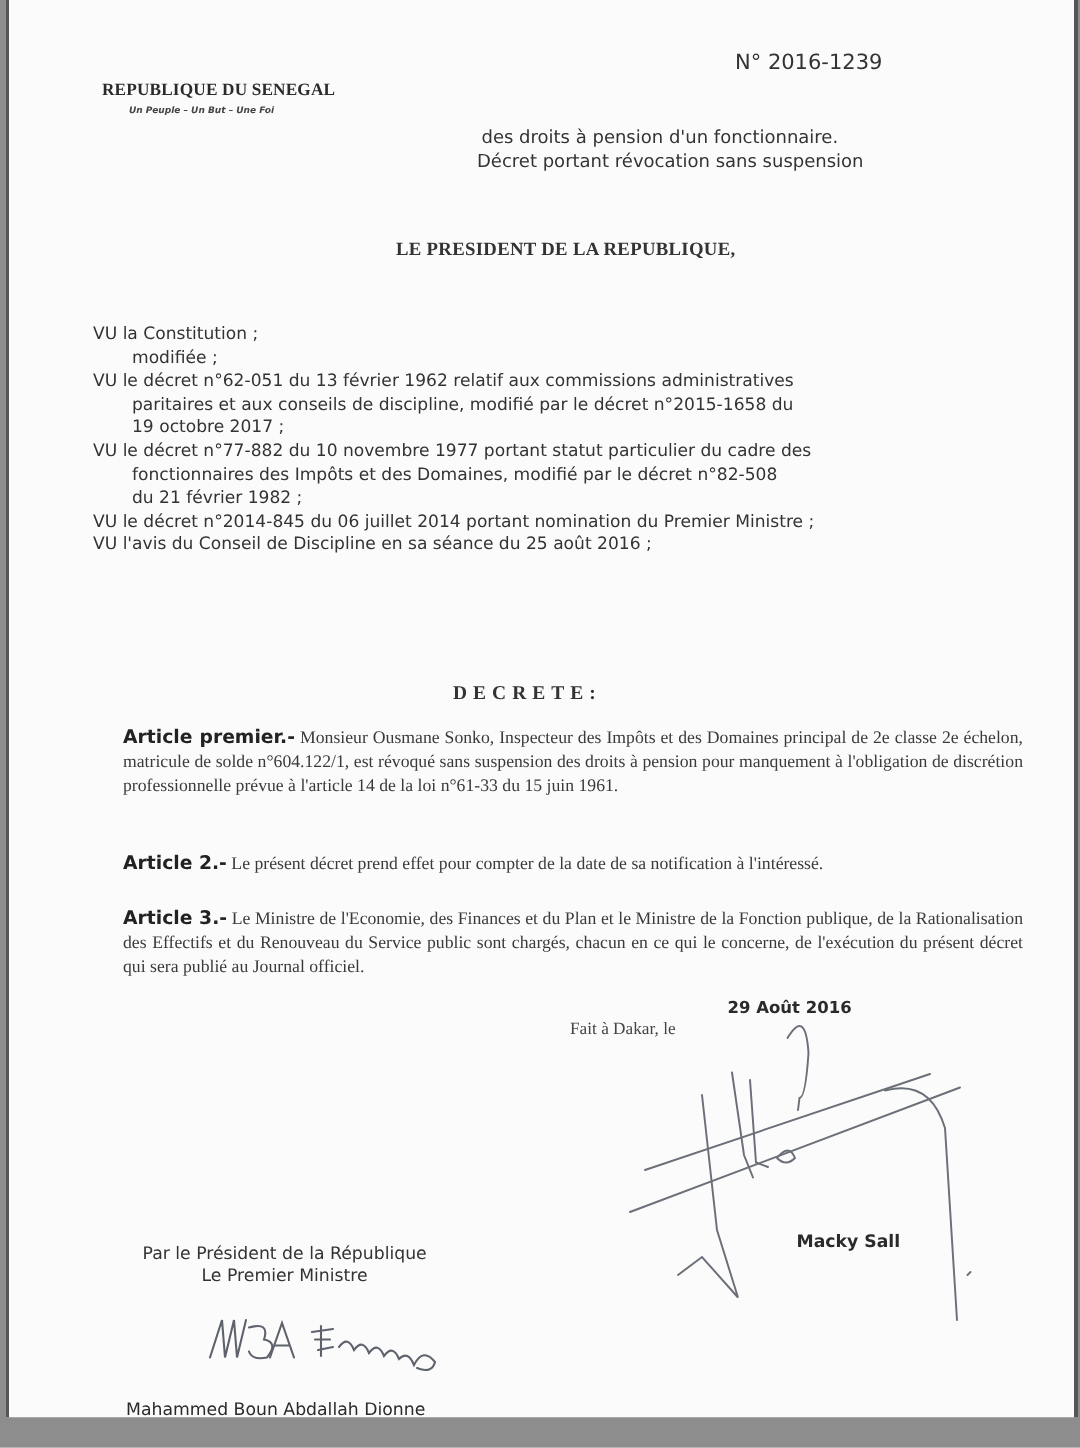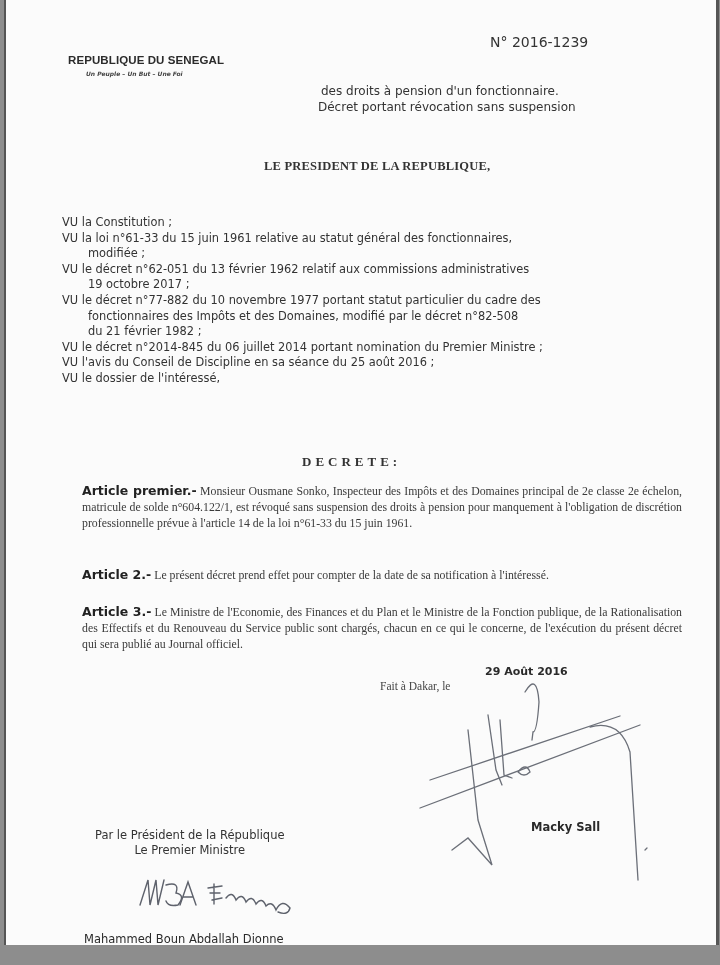--- a/index.html
+++ b/index.html
@@ -9,21 +9,21 @@
       font-family: "DejaVu Sans", sans-serif; color: #2a2a2a;
     }
     .page {
       position: absolute; left: 4px; top: 0; width: 710px; height: 945px;
       background: #fbfbfb;
       border-left: 2px solid #555; border-right: 3px solid #555;
     }
     .bottom-band { position: absolute; left: 0; top: 945px; width: 720px; height: 20px; background: #8d8d8d; }
     .abs { position: absolute; white-space: nowrap; }
 
-    .rep-title { left: 68px; top: 54px; font-family: Liberation Sans, sans-serif; font-weight: bold; font-size: 11.5px; color: #2b2b2b; letter-spacing: 0.1px; }
+    .rep-title { left: 68px; top: 54px; font-family: Liberation Serif, serif; font-weight: bold; font-size: 11.5px; color: #2b2b2b; letter-spacing: 0.1px; }
     .rep-motto { left: 86px; top: 70px; font-style: italic; font-size: 6px; font-weight: bold; color: #444; }
     .decree-no { left: 490px; top: 34px; font-size: 14px; color: #333; }
     .subject { left: 318px; top: 83px; font-size: 12px; line-height: 16px; color: #333; }
 
     .president { left: 232px; top: 159px; font-family: "Liberation Serif", serif; font-weight: bold; font-size: 12.5px; color: #333; letter-spacing: 0.2px; margin-left: 32px; }
 
     .visas { left: 62px; top: 215px; font-size: 11.4px; line-height: 15.6px; color: #333; }
     .visa { white-space: nowrap; }
     .visa .cont { padding-left: 26px; display: block; }
 
@@ -54,26 +54,25 @@
 <div class="abs decree-no">N° 2016-1239</div>
 <div class="abs subject">
   <div style="padding-left:3px">des droits à pension d'un fonctionnaire.</div>
   <div>Décret portant révocation sans suspension</div>
 </div>
 
 <div class="abs president">LE PRESIDENT DE LA REPUBLIQUE,</div>
 
 <div class="abs visas">
   <div class="visa"><span>VU la Constitution ;</span></div>
-  <div class="visa"><span>VU la loi n°61-33 du 15 juin 1961 relative au statut général des fonctionnaires,</span><span class="cont">modifiée ;</span></div>
-  <div class="visa"><span>VU le décret n°62-051 du 13 février 1962 relatif aux commissions administratives</span><span class="cont">19 octobre 2017 ;</span></div>
+  <div class="visa"><span class="cont">modifiée ;</span></div>
+  <div class="visa"><span>VU le décret n°62-051 du 13 février 1962 relatif aux commissions administratives</span><span class="cont">paritaires et aux conseils de discipline, modifié par le décret n°2015-1658 du</span><span class="cont">19 octobre 2017 ;</span></div>
   <div class="visa"><span>VU le décret n°77-882 du 10 novembre 1977 portant statut particulier du cadre des</span><span class="cont">fonctionnaires des Impôts et des Domaines, modifié par le décret n°82-508</span><span class="cont">du 21 février 1982 ;</span></div>
   <div class="visa"><span>VU le décret n°2014-845 du 06 juillet 2014 portant nomination du Premier Ministre ;</span></div>
   <div class="visa"><span>VU l'avis du Conseil de Discipline en sa séance du 25 août 2016 ;</span></div>
-  <div class="visa"><span>VU le dossier de l'intéressé,</span></div>
 </div>
 
 <div class="abs decrete">DECRETE:</div>
 
 <div class="abs article art1"><span class="lbl">Article premier.-</span><span> Monsieur Ousmane Sonko, Inspecteur des Impôts et des Domaines principal de 2e classe 2e échelon, matricule de solde n°604.122/1, est révoqué sans suspension des droits à pension pour manquement à l'obligation de discrétion professionnelle prévue à l'article 14 de la loi n°61-33 du 15 juin 1961.</span></div>
 <div class="abs article art2"><span class="lbl">Article 2.-</span><span> Le présent décret prend effet pour compter de la date de sa notification à l'intéressé.</span></div>
 <div class="abs article art3"><span class="lbl">Article 3.-</span><span> Le Ministre de l'Economie, des Finances et du Plan et le Ministre de la Fonction publique, de la Rationalisation des Effectifs et du Renouveau du Service public sont chargés, chacun en ce qui le concerne, de l'exécution du présent décret qui sera publié au Journal officiel.</span></div>
 
 <div class="abs fait">Fait à Dakar, le</div>
 <div class="abs date">29 Août 2016</div>

